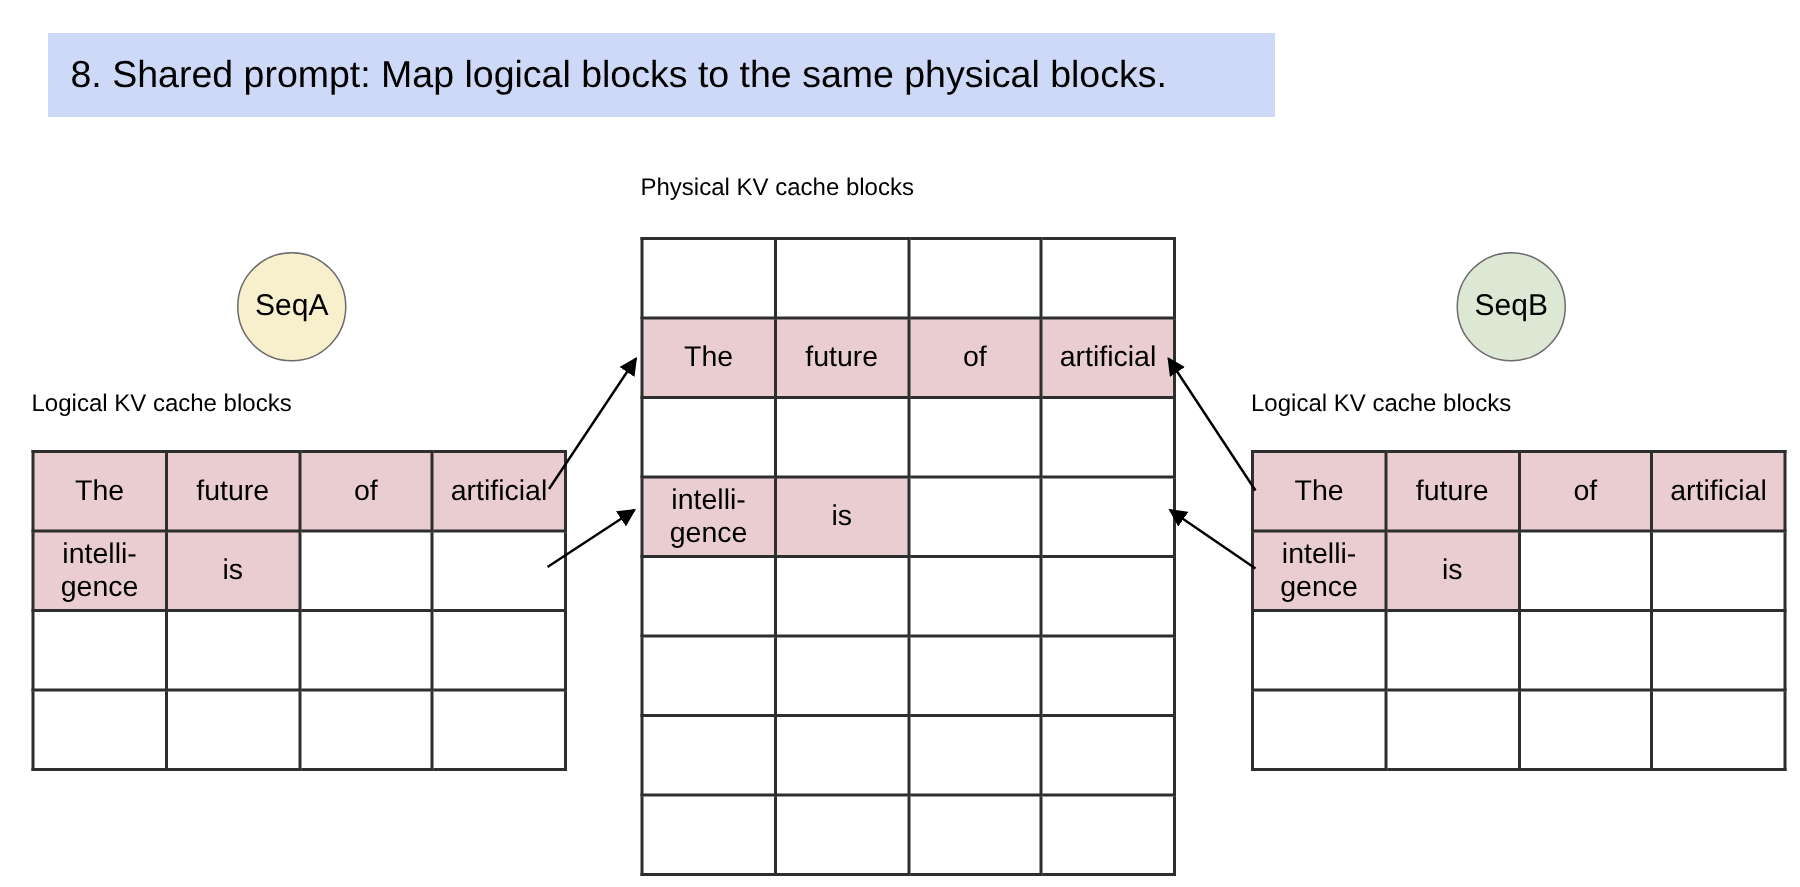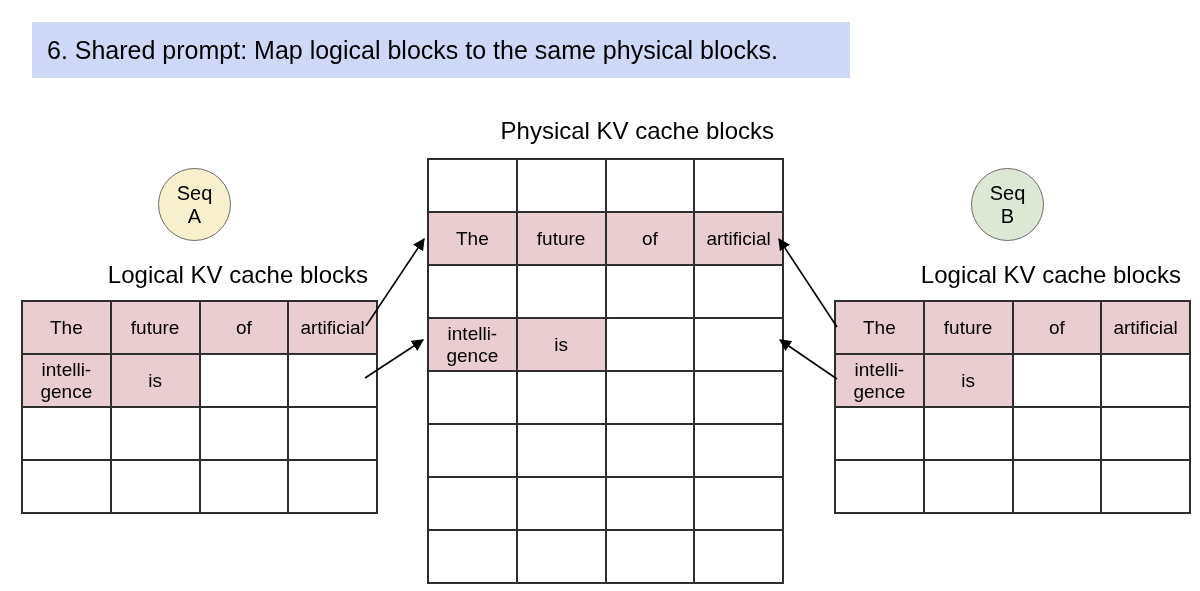--- a/index.html
+++ b/index.html
@@ -16,51 +16,51 @@
     position:relative;width:1200px;height:591px;background:#ffffff;
     font-family:"Liberation Sans",sans-serif;color:#000;overflow:hidden;
   }
   .banner{
     position:absolute;left:32px;top:22px;width:818px;height:56px;
     background:var(--banner-bg);
     display:flex;align-items:center;box-sizing:border-box;padding-left:15px;
     font-size:25px;
   }
   .tbl-title{
-    position:absolute;width:347px;text-align:right;font-size:24px;
+    position:absolute;width:347px;text-align:left;font-size:16px;
     white-space:nowrap;
   }
   table.kv{
     position:absolute;border-collapse:collapse;table-layout:fixed;
     width:347px;
   }
   table.kv td{
     width:86.75px;height:51px;border:2px solid var(--table-border);
     background:#ffffff;text-align:center;vertical-align:middle;
     font-size:19px;line-height:1.12;white-space:pre-line;padding:0;
   }
   table.kv td.filled{background:var(--filled-cell);margin-top:48px;}
   .circle{
     position:absolute;width:73px;height:73px;border-radius:50%;
     border:1.5px solid var(--circle-border);box-sizing:border-box;
-    display:flex;flex-direction:column;align-items:center;justify-content:center;
+    display:flex;flex-direction:row;align-items:center;justify-content:center;
     font-size:20px;line-height:1.15;
   }
   .seq-a{left:158px;top:168px;background:var(--seq-a-bg);}
   .seq-b{left:971px;top:168px;background:var(--seq-b-bg);}
   svg.overlay{position:absolute;left:0;top:0;pointer-events:none;}
   svg.overlay line{stroke:var(--arrow);stroke-width:1.6;}
 </style>
 </head>
 <body>
 
 <div class="canvas">
 
   <div class="banner">
-    <span>6. Shared prompt: Map logical blocks to the same physical blocks.</span>
+    <span>8. Shared prompt: Map logical blocks to the same physical blocks.</span>
   </div>
 
   <div class="circle seq-a">
     <div>Seq</div>
     <div>A</div>
   </div>
 
   <div class="circle seq-b">
     <div>Seq</div>
     <div>B</div>

